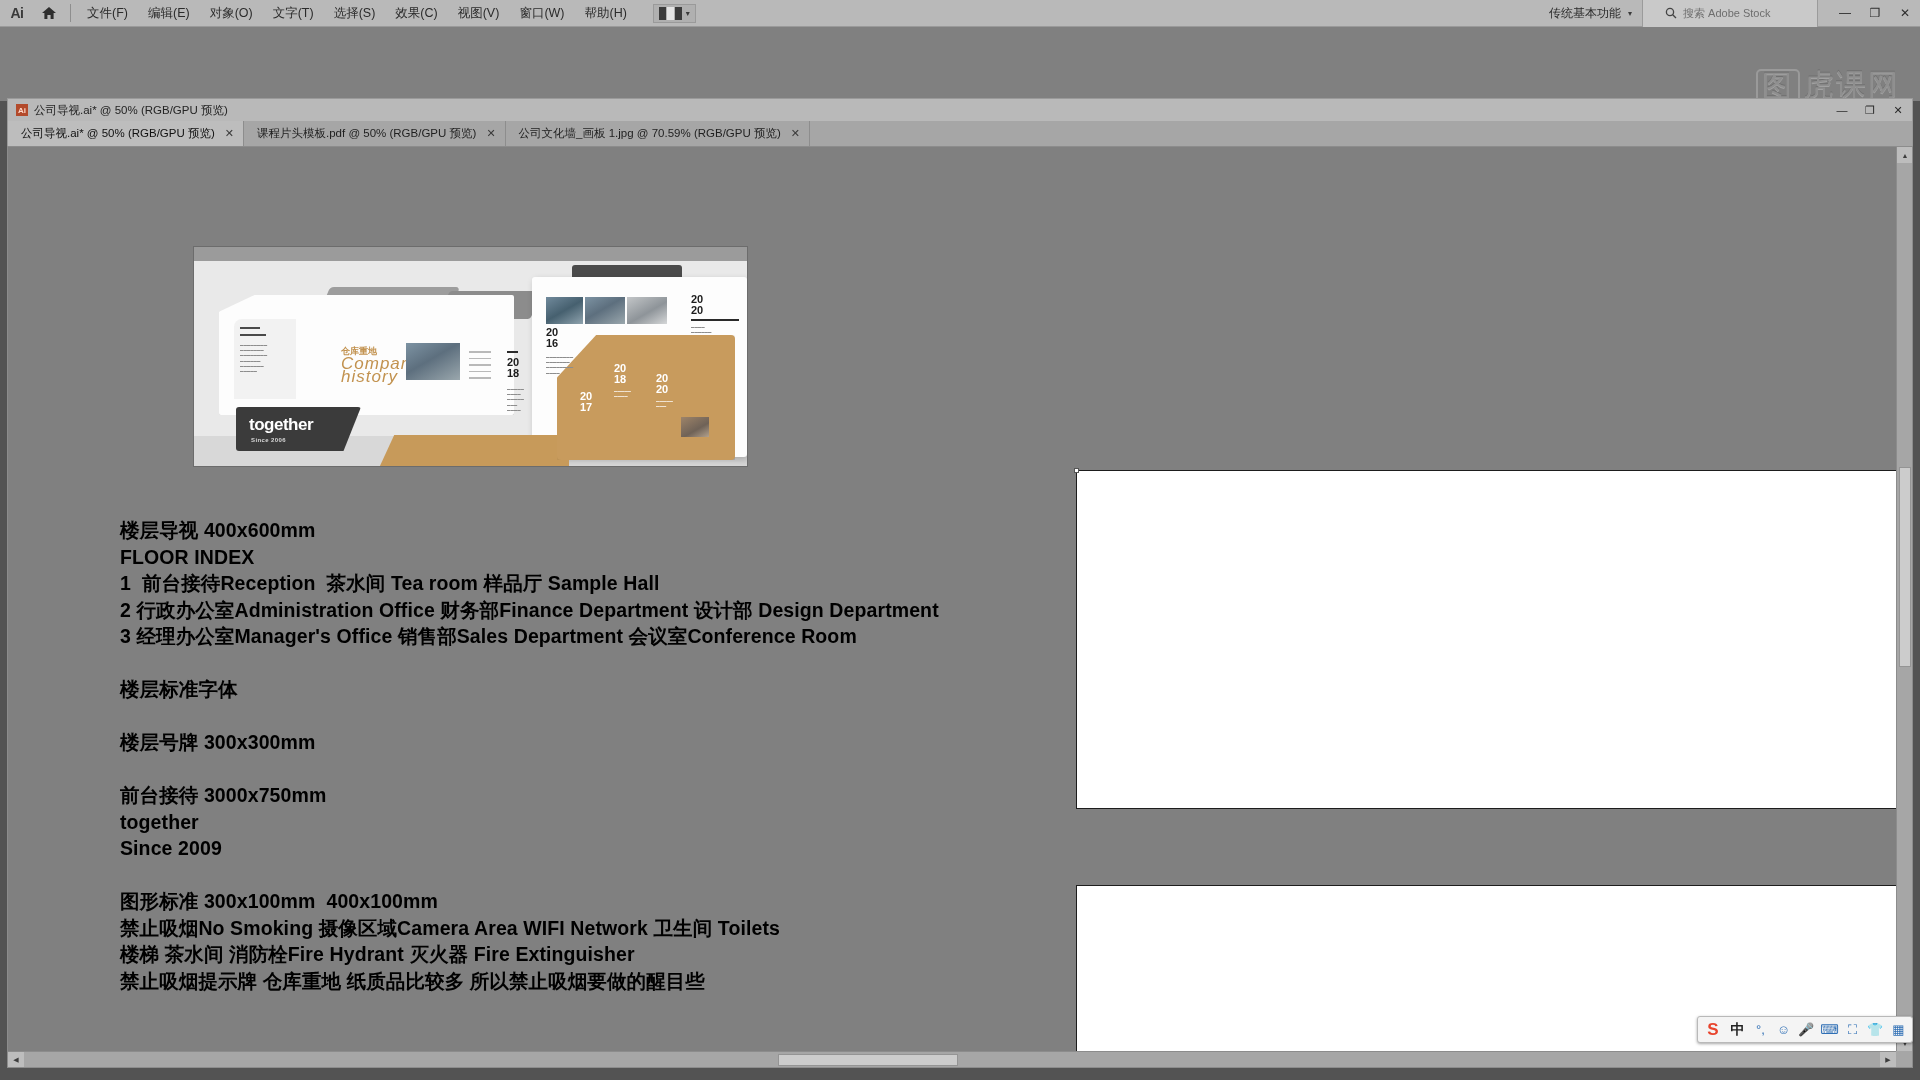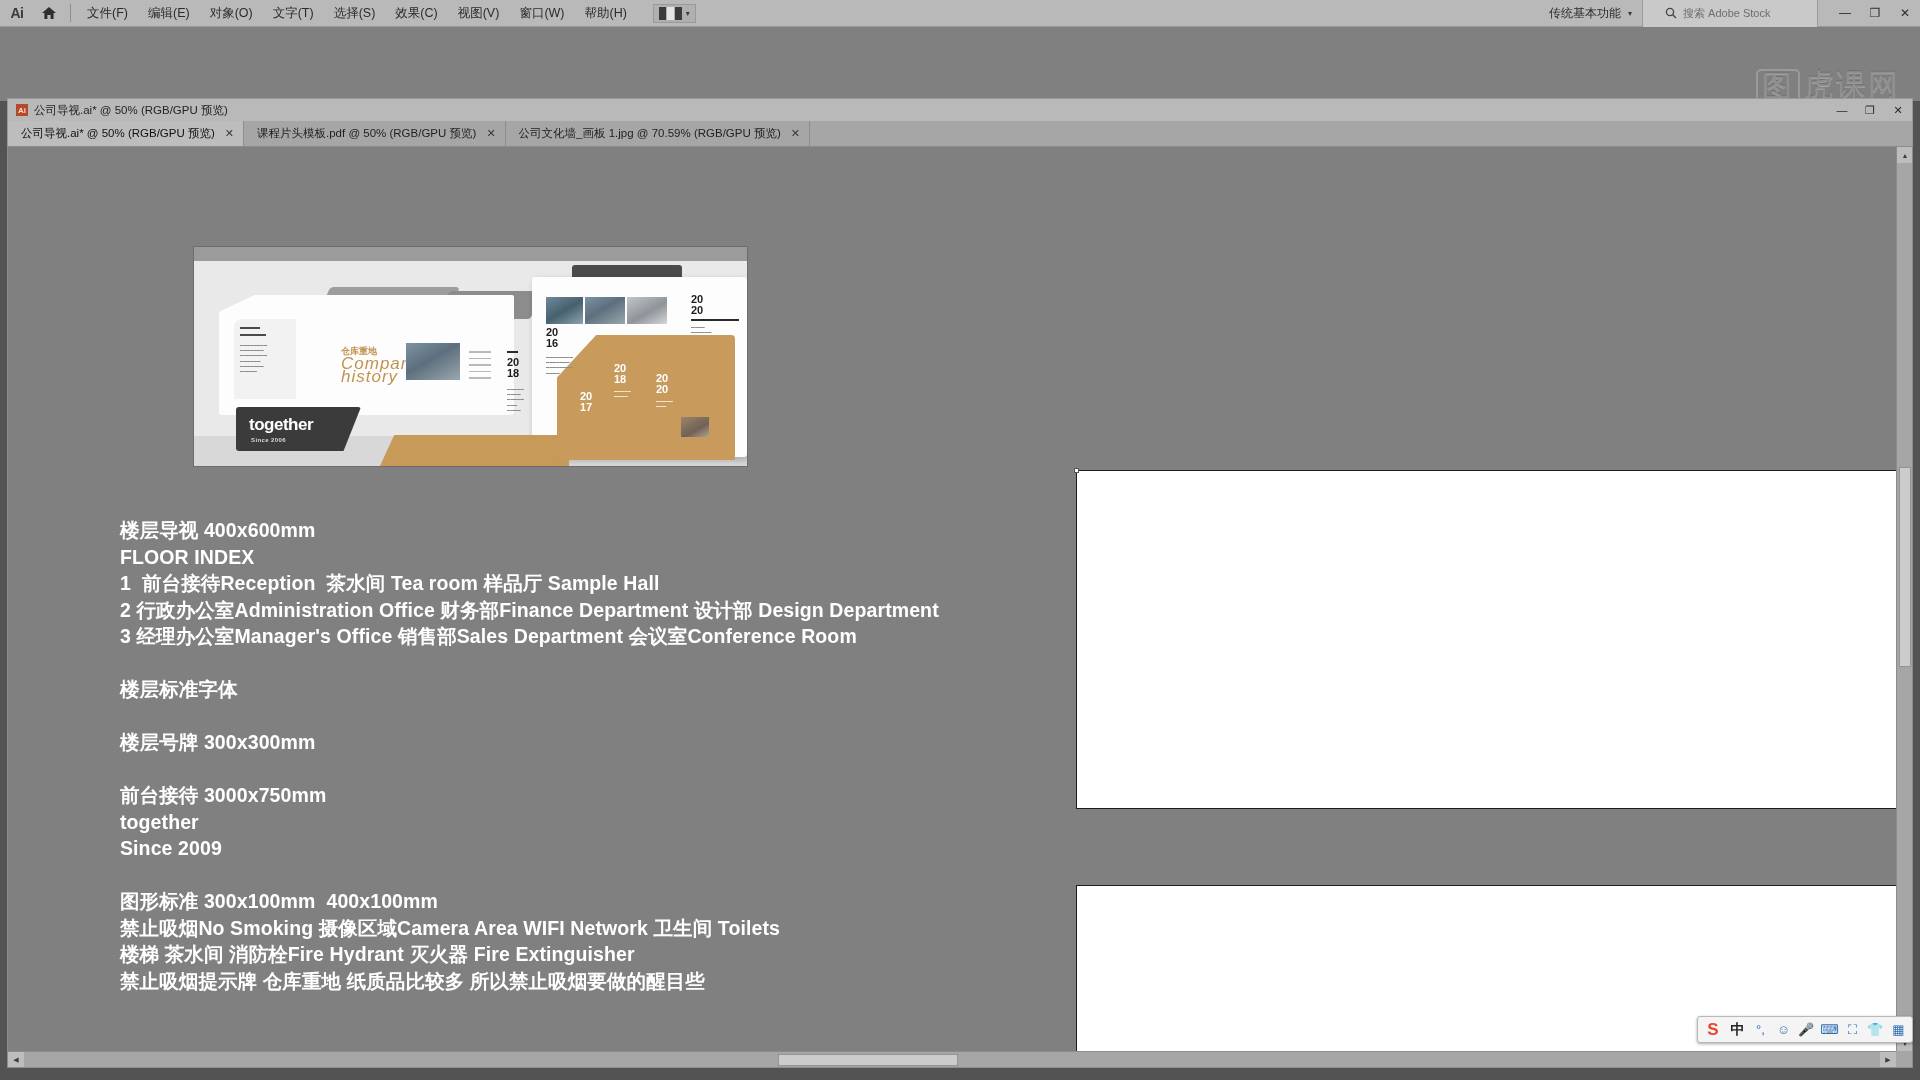--- a/index.html
+++ b/index.html
@@ -161,21 +161,21 @@
   .aw-photo.pale { background: linear-gradient(150deg, #c3c6c8 0%, #8e9499 55%, #d5d7d8 100%); }
   .aw-year { font-weight: bold; color: #1c1c1c; font-size: 11px; line-height: 11px; }
   .aw-year.gold { color: #fff; }
   .aw-hline { height: 2px; background: #2a2a2a; }
   .aw-tinytext { font-size: 3.4px; color: #8d8d8d; line-height: 5.2px; width: 52px; }
   .aw-tinytext.gold { color: rgba(255,255,255,.72); }
 
   
   #canvas-text {
     position: absolute; left: 112px; top: 370px;
-    color: #ffffff;
+    color: #000000;
     font-size: 19.5px; font-weight: bold;
     line-height: 26.5px;
     white-space: pre;
     letter-spacing: 0.1px;
   }
 
   
   .artboard {
     position: absolute; background: #ffffff; border: 1px solid #1d1d1d;
   }

